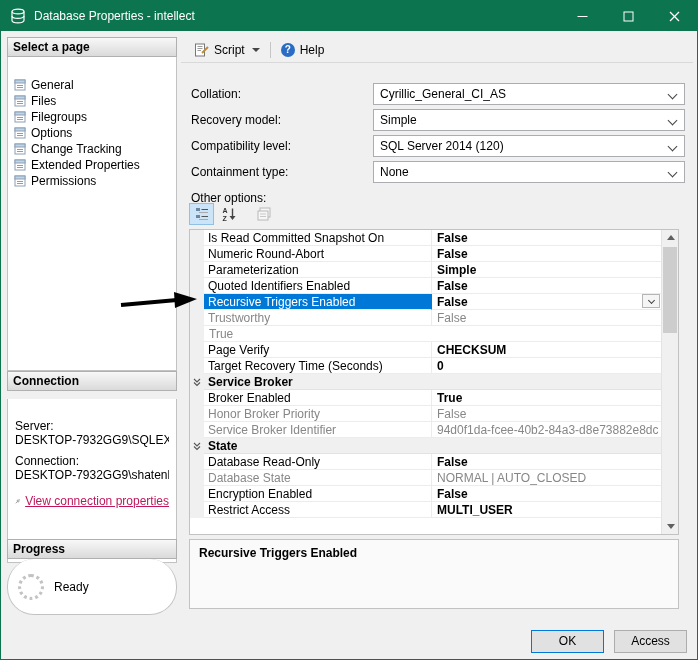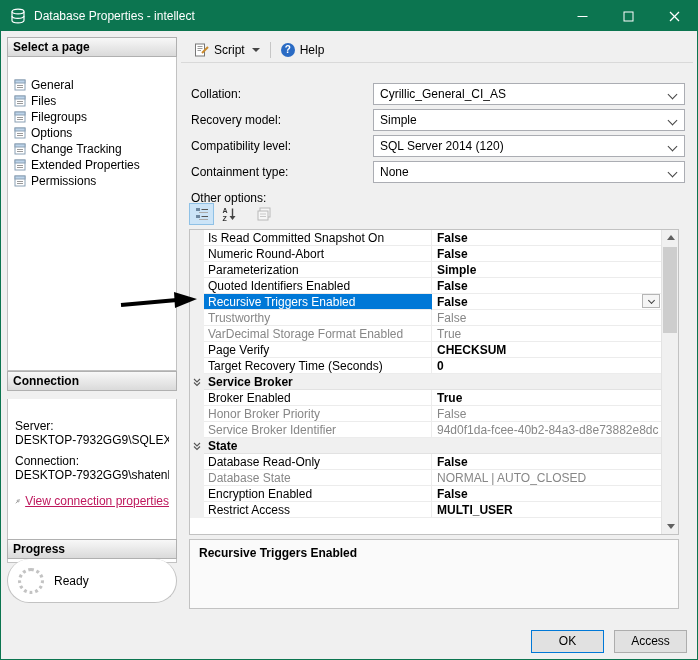--- a/index.html
+++ b/index.html
@@ -16,21 +16,21 @@
   .cap-btn { width:46px; height:100%; display:flex; align-items:center; justify-content:center; cursor:default; }
 
   
   .section-header { position:absolute; left:6px; width:170px; height:20px;
                     background:linear-gradient(#f8f8f8,#dadada); border:1px solid #b0b0b0;
                     font-weight:bold; font-size:12px; padding:2px 5px; }
   .panel { position:absolute; left:6px; width:170px; background:#fff;
            border:1px solid #c2c2c2; border-top:none; overflow:hidden; }
   .hdr-pages { top:36px; } .panel-pages { top:56px; height:314px; padding-top:20px; }
   .hdr-conn  { top:370px; } .panel-conn { top:390px; height:164px; padding:18px 7px;margin-top:8px; }
-  .hdr-prog  { top:538px; } .panel-prog { top:558px; height:44px; display:flex; align-items:center; gap:10px; padding:8px 10px;border-radius:27px; }
+  .hdr-prog  { top:538px; } .panel-prog { top:558px; height:56px; display:flex; align-items:center; gap:10px; padding:8px 10px;border-radius:27px; }
 
   .page-item { display:flex; align-items:center; gap:5px; height:16px; padding-left:6px; white-space:nowrap; cursor:default; }
   .page-icon { flex:none; }
 
   .conn-label { margin-top:2px; }
   .conn-value { margin-bottom:7px; white-space:nowrap; overflow:hidden; }
   .conn-link-row { display:flex; align-items:center; gap:5px; margin-top:12px; }
   .link { color:#be185d; text-decoration:underline; cursor:pointer; white-space:nowrap; }
 
   .spinner { width:26px; height:26px; border:3px dotted #c3c3c3; border-radius:50%; flex:none; }
@@ -338,21 +338,20 @@
       </div>
 
       <div class="pg-row gray">
         <div class="pg-m"></div>
         <div class="pg-n">Trustworthy</div>
         <div class="pg-v">False</div>
       </div>
 
       <div class="pg-row gray">
         <div class="pg-m"></div>
-        <div class="pg-n">VarDecimal Storage Format Enabled</div>
         <div class="pg-v">True</div>
       </div>
 
 
       <div class="pg-row">
         <div class="pg-m"></div>
         <div class="pg-n">Page Verify</div>
         <div class="pg-v">CHECKSUM</div>
       </div>
 

